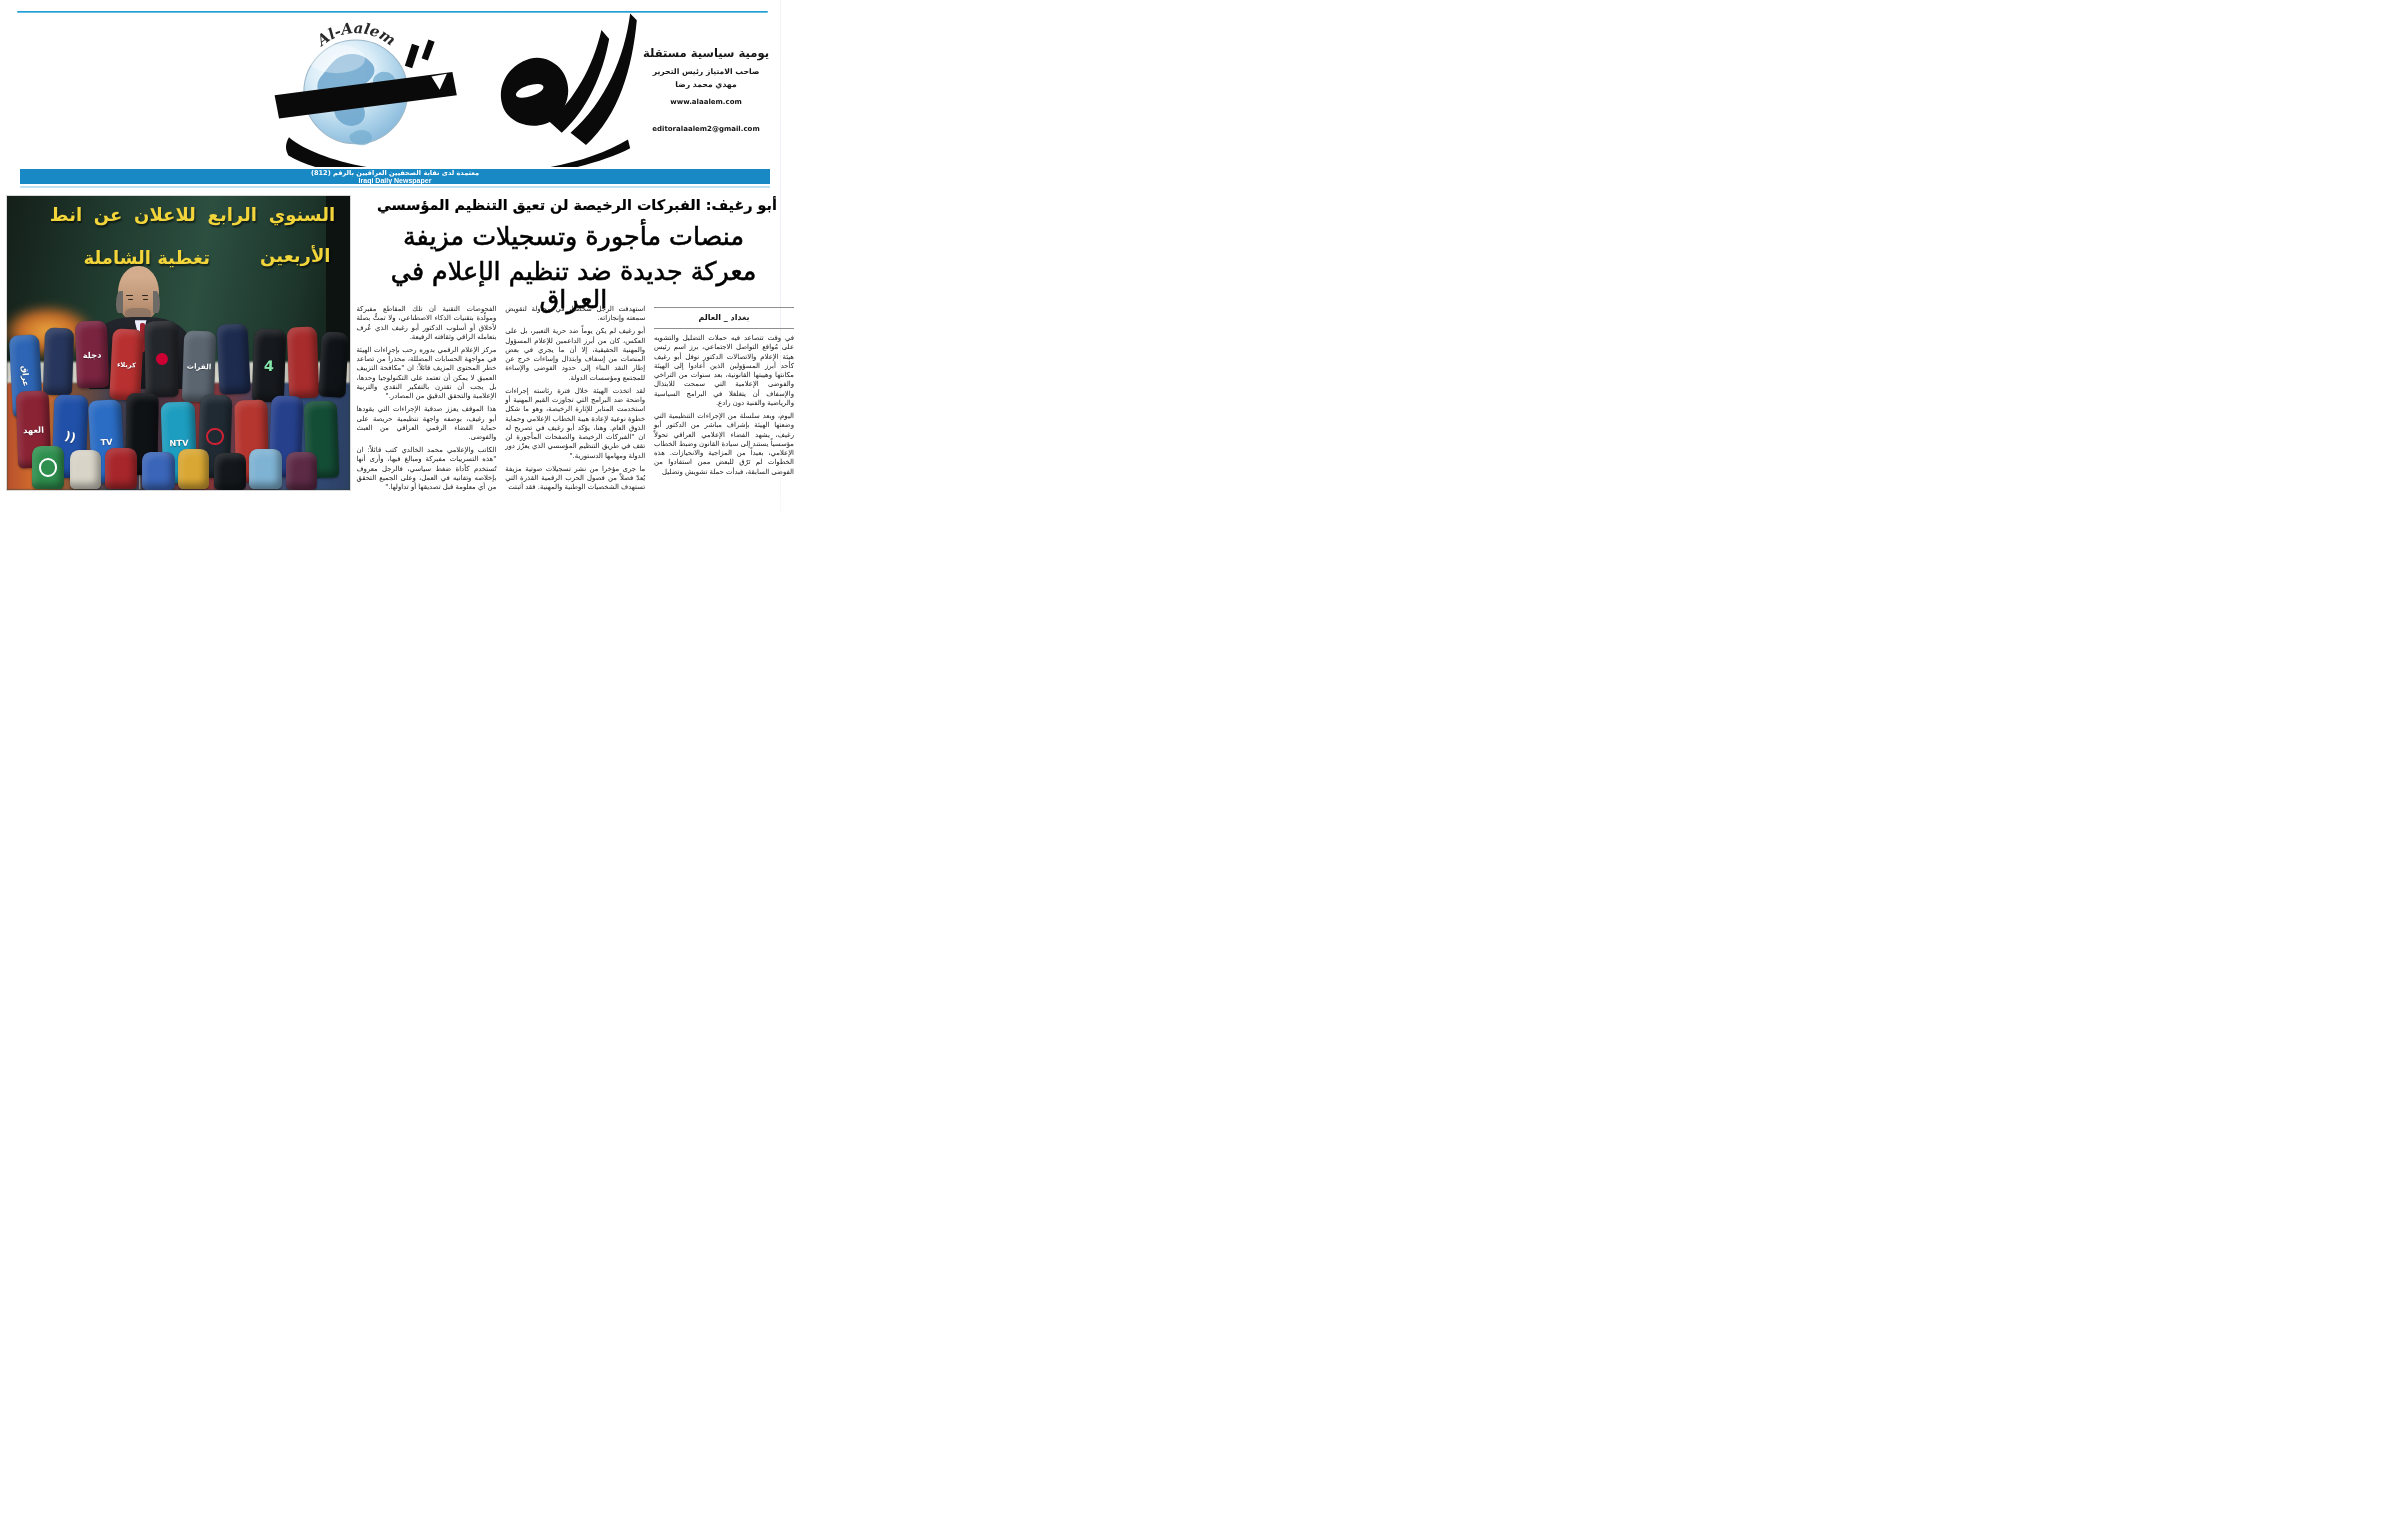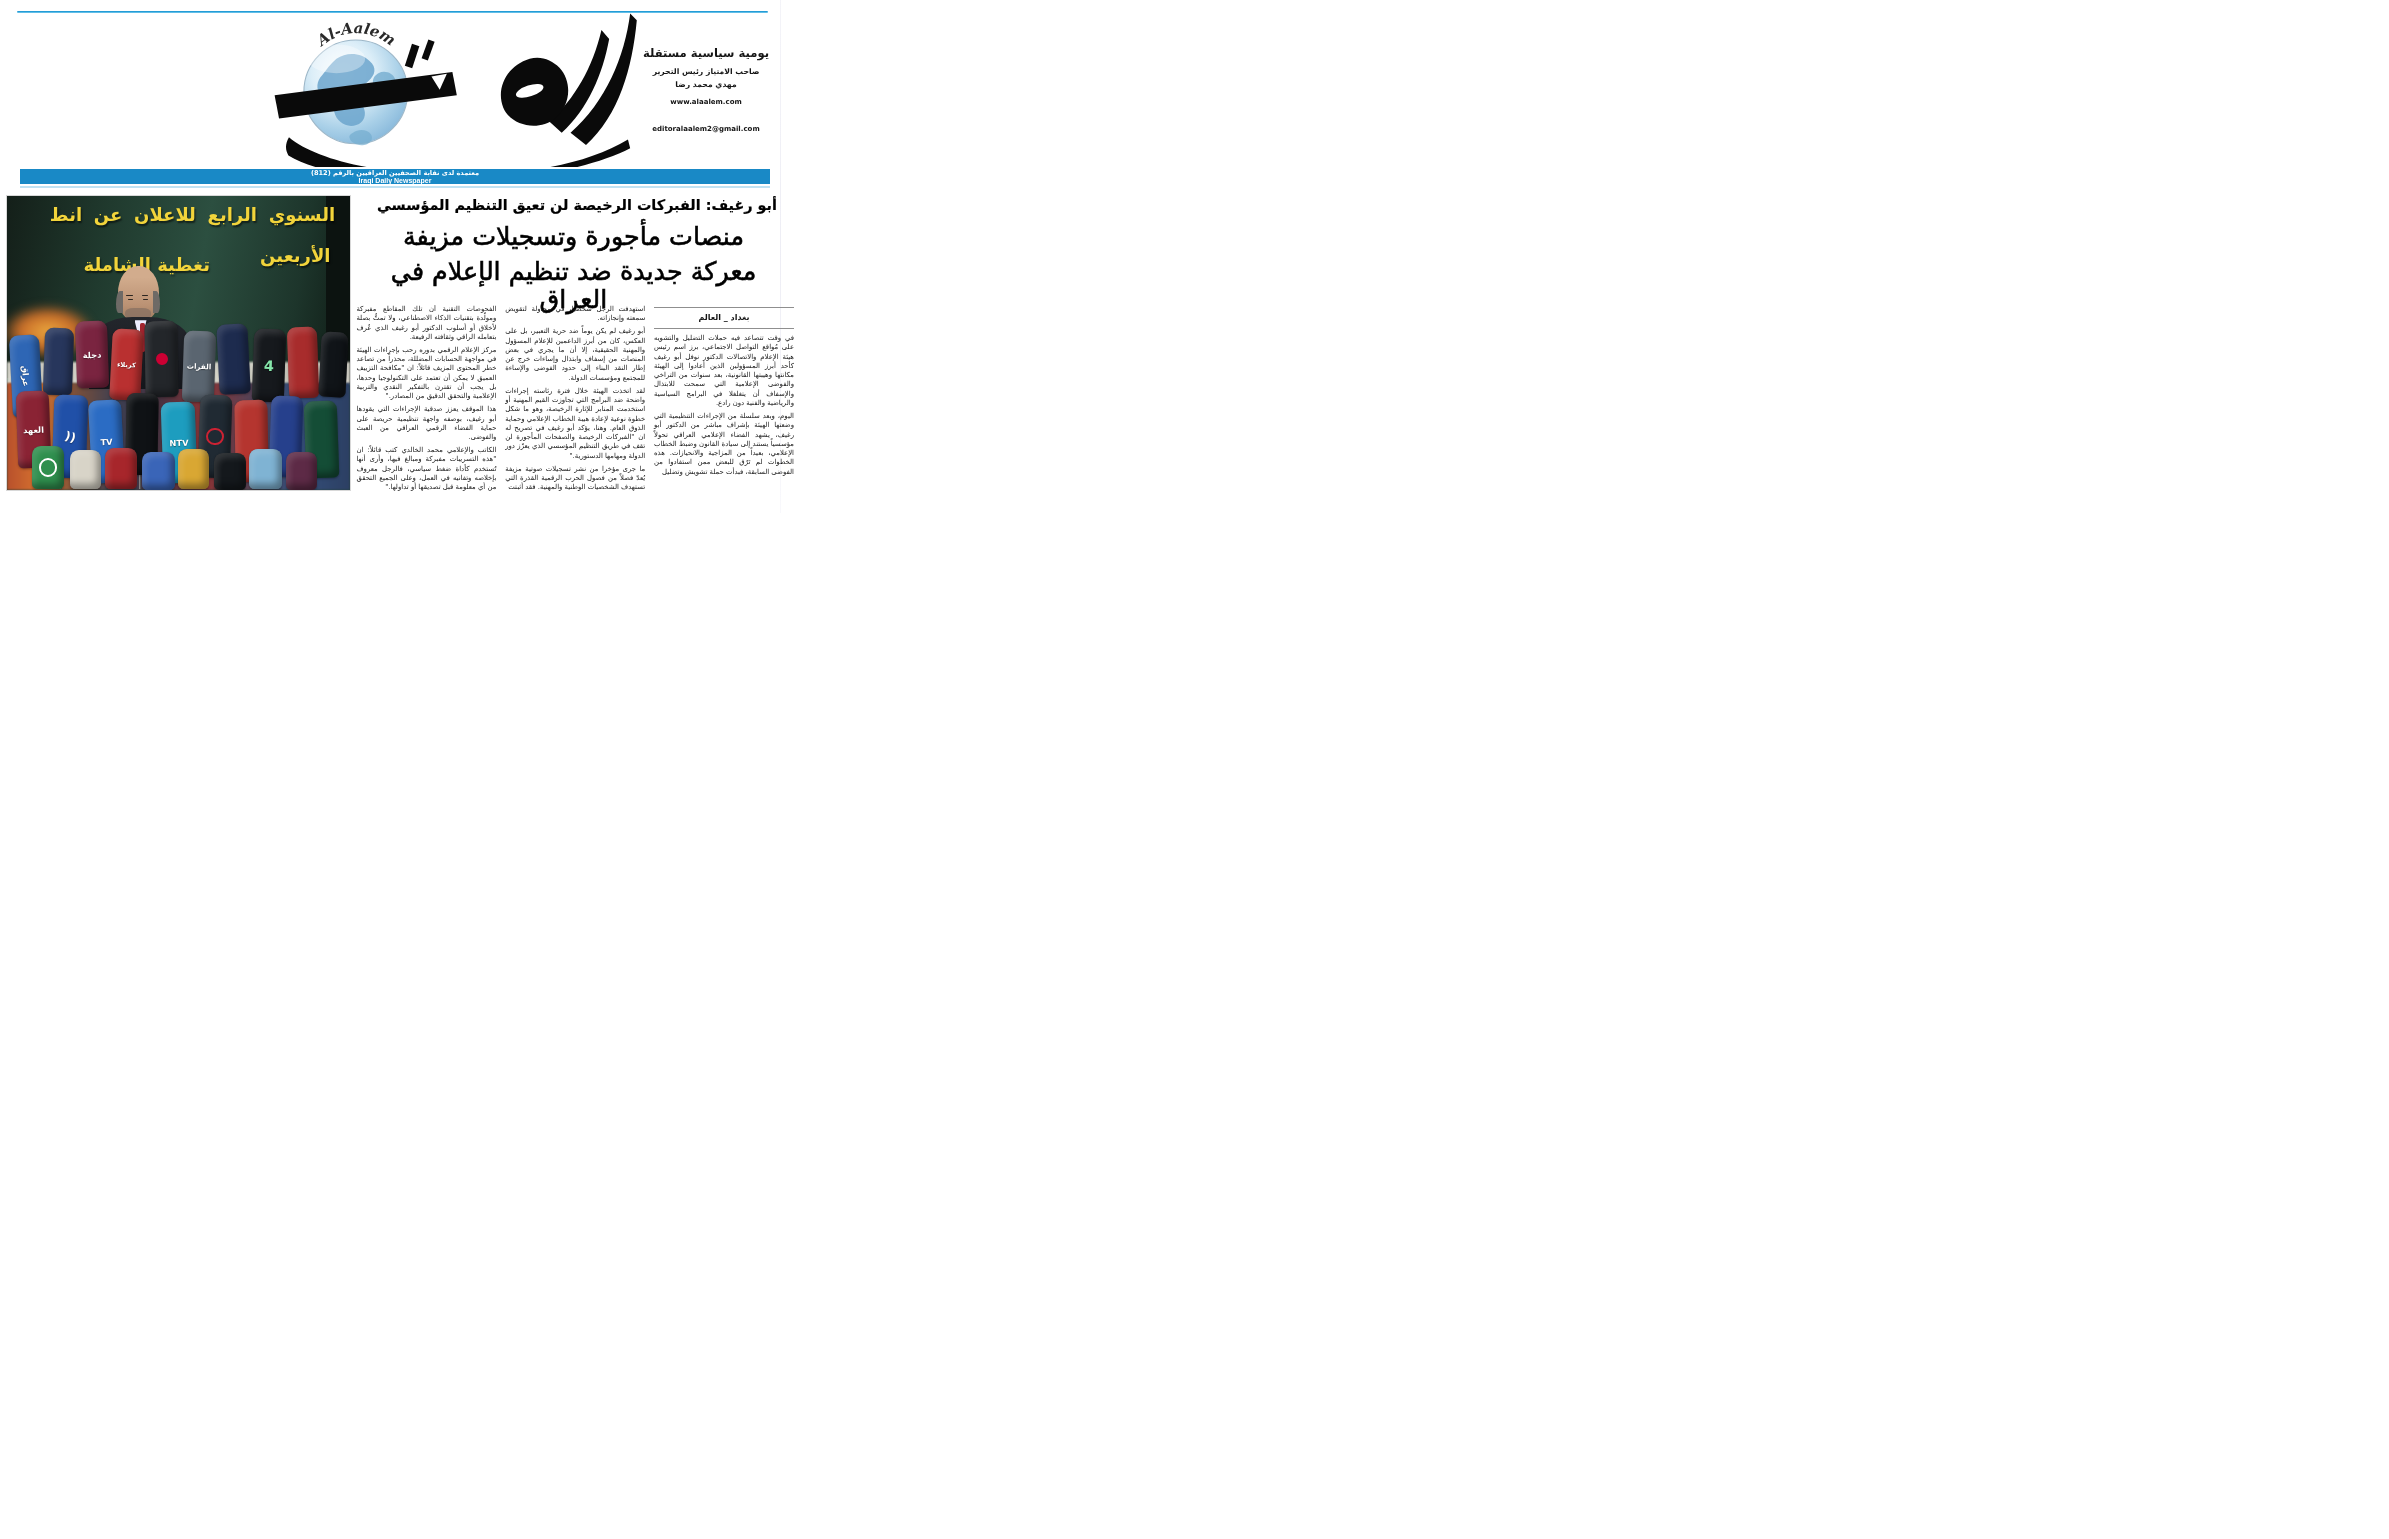--- a/index.html
+++ b/index.html
@@ -81,21 +81,21 @@
   .pc-backdrop{position:absolute;left:0;right:0;top:0;height:62%;
                background:linear-gradient(100deg,#141f19 0%,#203a2e 28%,#2c4f40 55%,#1d352b 82%,#0e1a14 100%);}
   .pc-strip{position:absolute;right:0;top:0;width:7%;height:64%;background:#0c1310;}
   .pc-glow{position:absolute;left:-5.5px;top:108px;width:94px;height:55px;filter:blur(4.4px);
            background:radial-gradient(closest-side,#eaa93e,#c96d29 60%,transparent);}
   .banner1{position:absolute;right:14.4px;top:7.7px;white-space:nowrap;direction:rtl;
            font-size:18px;font-weight:bold;color:#f2d43b;letter-spacing:0.6px;word-spacing:5.5px;
            text-shadow:1.1px 1.7px 1.7px rgba(0,0,0,.55);z-index:2;}
   .banner2a{position:absolute;right:19px;top:49px;white-space:nowrap;direction:rtl;
             font-size:18px;font-weight:bold;color:#f2d43b;text-shadow:1.1px 1.7px 1.7px rgba(0,0,0,.55);z-index:2;}
-  .banner2b{position:absolute;left:77px;top:58px;white-space:nowrap;direction:rtl;
+  .banner2b{position:absolute;left:77px;top:51px;white-space:nowrap;direction:rtl;
             font-size:18px;font-weight:bold;color:#f2d43b;text-shadow:1.1px 1.7px 1.7px rgba(0,0,0,.55);z-index:2;}
   .pc-midband{position:absolute;left:0;right:0;top:166px;height:22px;z-index:3;opacity:.92;
               background:repeating-linear-gradient(90deg,#e9e6db 0 14.4px,#d8d5c9 14.4px 19px,#c9c6ba 19px 22px);
               filter:blur(0.9px);}
   .pc-lower{position:absolute;left:0;right:0;top:187px;bottom:0;z-index:3;filter:blur(1.1px);
             background:linear-gradient(90deg,#b8512c 0%,#d8742f 10%,#7a4f3a 20%,#3c3f52 32%,
                        #4a3340 45%,#8c3436 58%,#584052 70%,#35507c 84%,#2c3f63 100%);}
   .man2-head{position:absolute;left:111px;top:70px;width:41px;height:56px;z-index:4;
              background:linear-gradient(180deg,#d2ac8d 20%,#bb9274 70%,#9c7a60);
              border-radius:48% 48% 44% 44%;}

